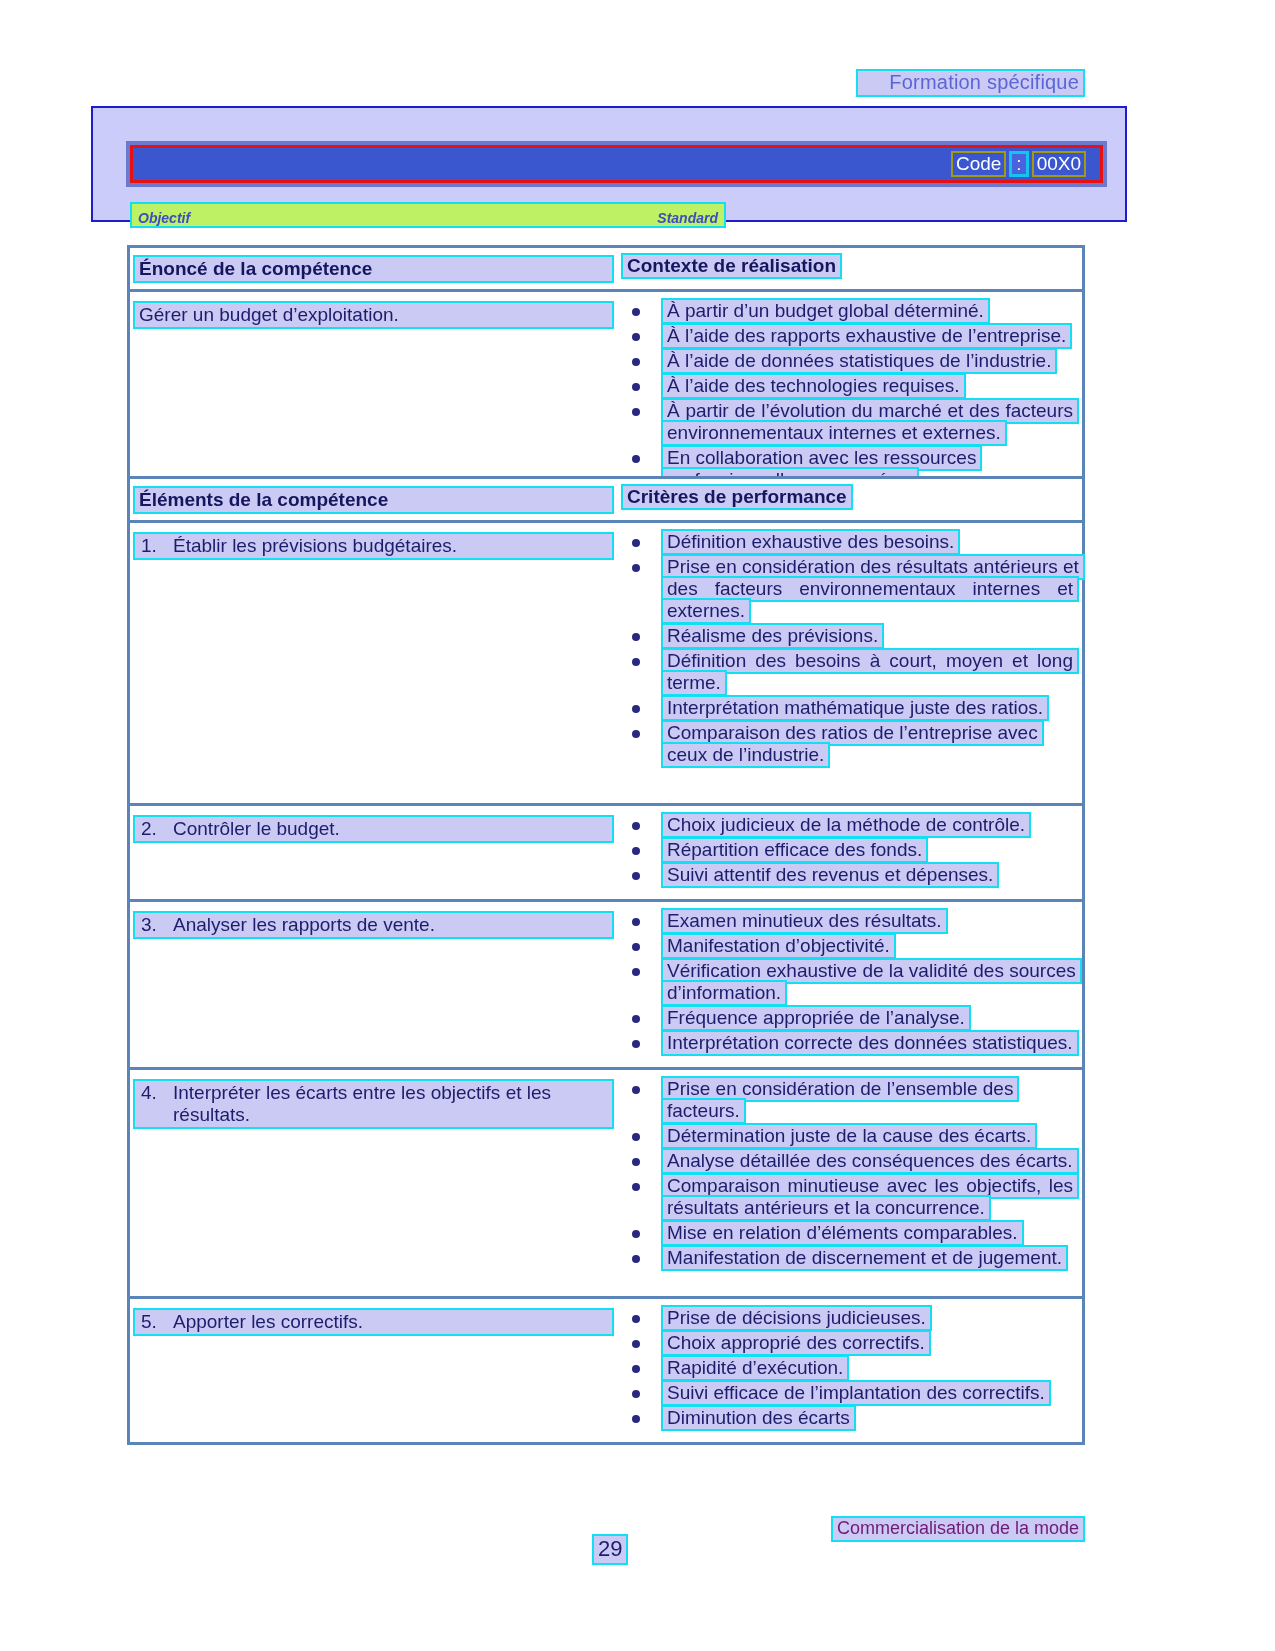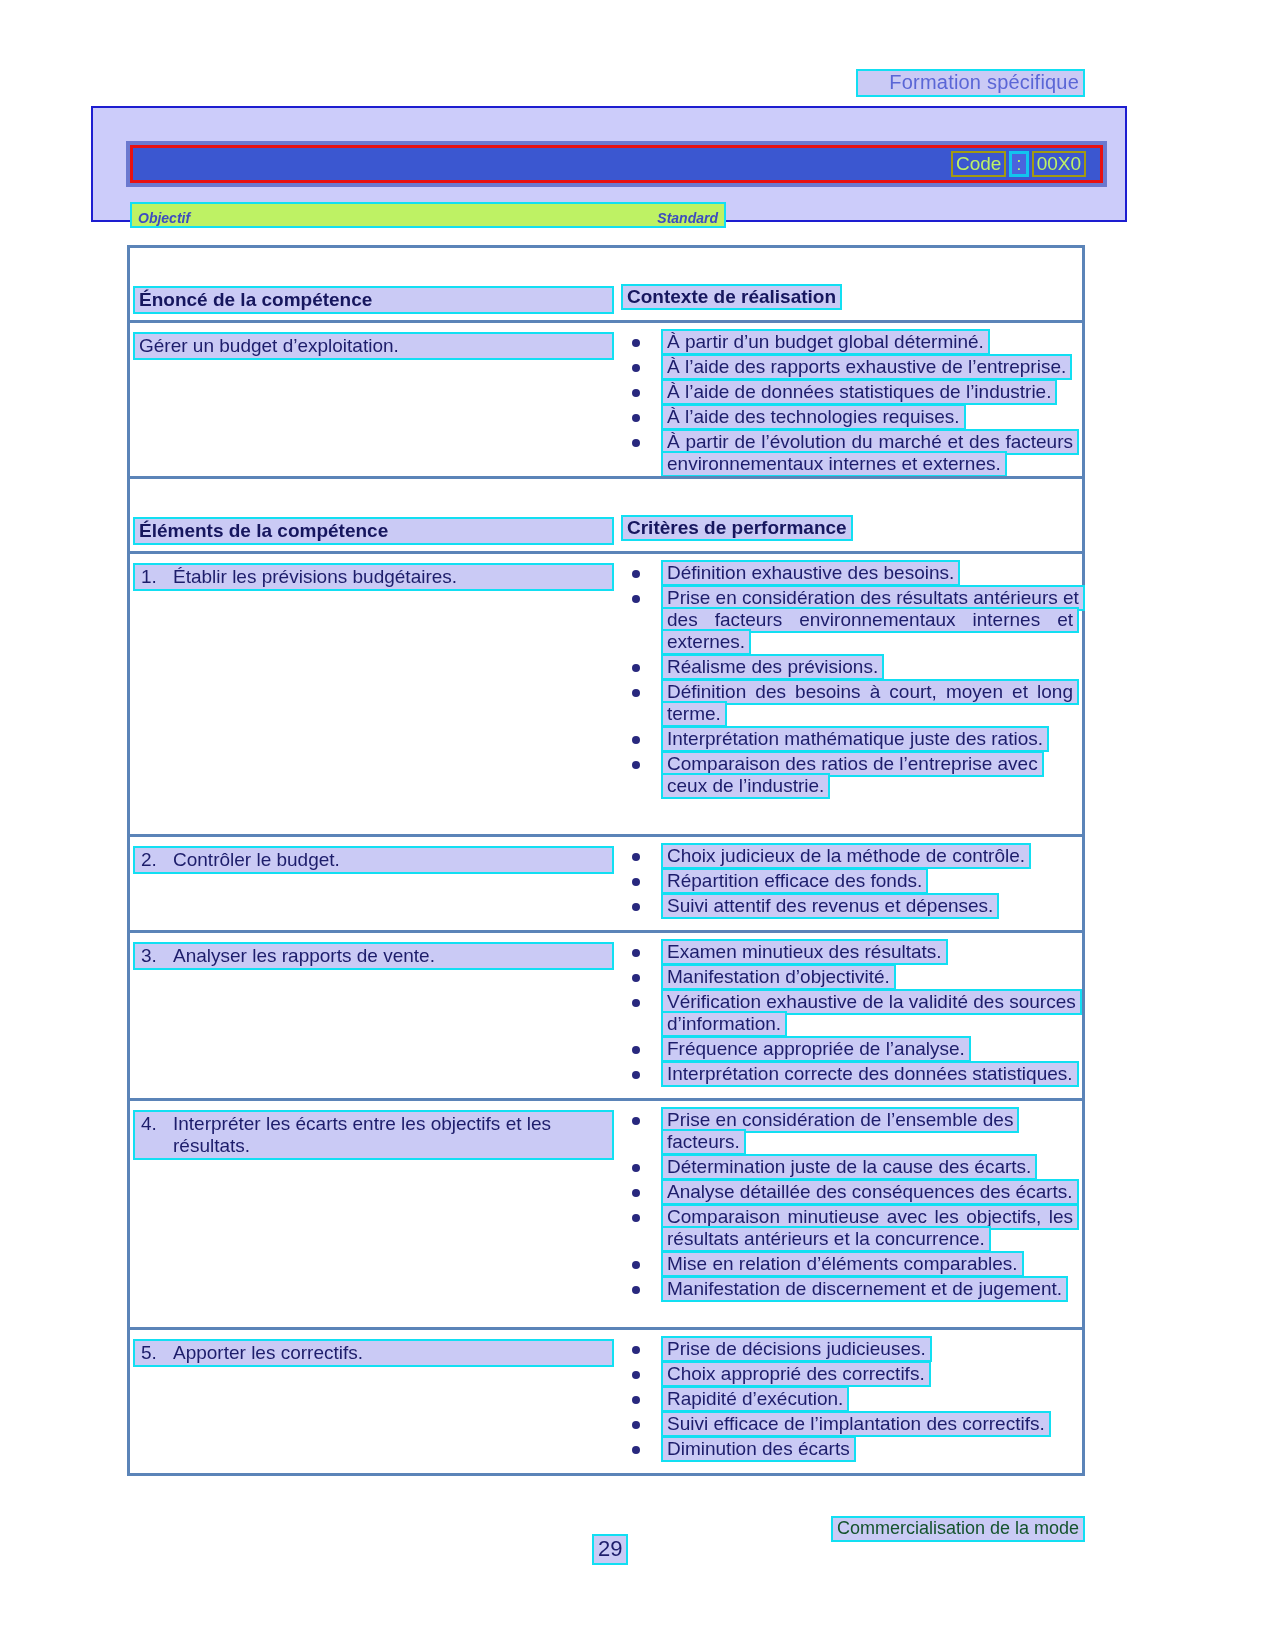--- a/index.html
+++ b/index.html
@@ -34,21 +34,21 @@
   
   .header-box{
     position:absolute;left:91px;top:106px;width:1032px;height:112px;
     background:#ccccfa;border:2px solid #1d1dd0;
   }
   .code-bar{
     position:absolute;left:37px;top:37px;width:953px;height:32px;
     background:#3b57d0;border:3px solid #e81111;
     box-shadow:0 0 0 4px #6b79cf;
     display:flex;align-items:center;justify-content:flex-end;
-    padding-right:14px;font-size:19px;color:#bef264;
+    padding-right:14px;font-size:19px;color:#ffffff;
   }
   .code-word,.code-val{border:2px solid #a39a10;padding:0 3px;line-height:22px;}
   .code-sep{border:3px solid #12c4ee;background:#4a63dd;padding:0 4px;margin:0 3px;line-height:20px;}
   .obj-std{
     position:absolute;left:37px;top:94px;width:580px;height:22px;
     background:#bef264;border:2px solid #12dff2;z-index:2;
     display:flex;align-items:flex-end;justify-content:space-between;
     padding:0 6px;
     font-size:14px;font-weight:bold;font-style:italic;color:#3d4cc0;
   }
@@ -58,21 +58,21 @@
     position:absolute;left:127px;width:952px;
     border:3px solid #5b84b8;background:#ffffff;
     font-size:19px;
   }
   .table1{top:245px;}
   .table2{top:476px;}
   .thead{
     display:grid;grid-template-columns:481px 1fr;
     border-bottom:3px solid #5b84b8;
     padding:7px 3px 6px 3px;
-    font-weight:bold;color:#16165e;margin-top:31px;
+    font-weight:bold;color:#16165e;
   }
   .th-right{padding-left:7px;}
   .trow{
     display:grid;grid-template-columns:481px 1fr;
     padding:8px 3px 10px 3px;
   }
   .trow + .trow{border-top:3px solid #5b84b8;}
   .r1{min-height:262px;}
   .r2{min-height:66px;}
   .r3{min-height:140px;}
@@ -89,21 +89,21 @@
     position:relative;padding-left:40px;margin-bottom:3px;line-height:22px;
   }
   ul.criteria li.just{text-align:justify;}
   .bullet{
     position:absolute;left:11px;top:8px;width:8px;height:8px;border-radius:50%;
     background:#28287e;
   }
 
   
   .footer-label{
-    position:absolute;top:1516px;right:190px;font-size:18px;color:#14532d;
+    position:absolute;top:1516px;right:190px;font-size:18px;color:#701a75;
   }
   .page-number{
     position:absolute;top:1534px;left:592px;font-size:22px;color:#1d1d6b;
   }
 </style>
 </head>
 <body>
 
 <div class="page">
 

